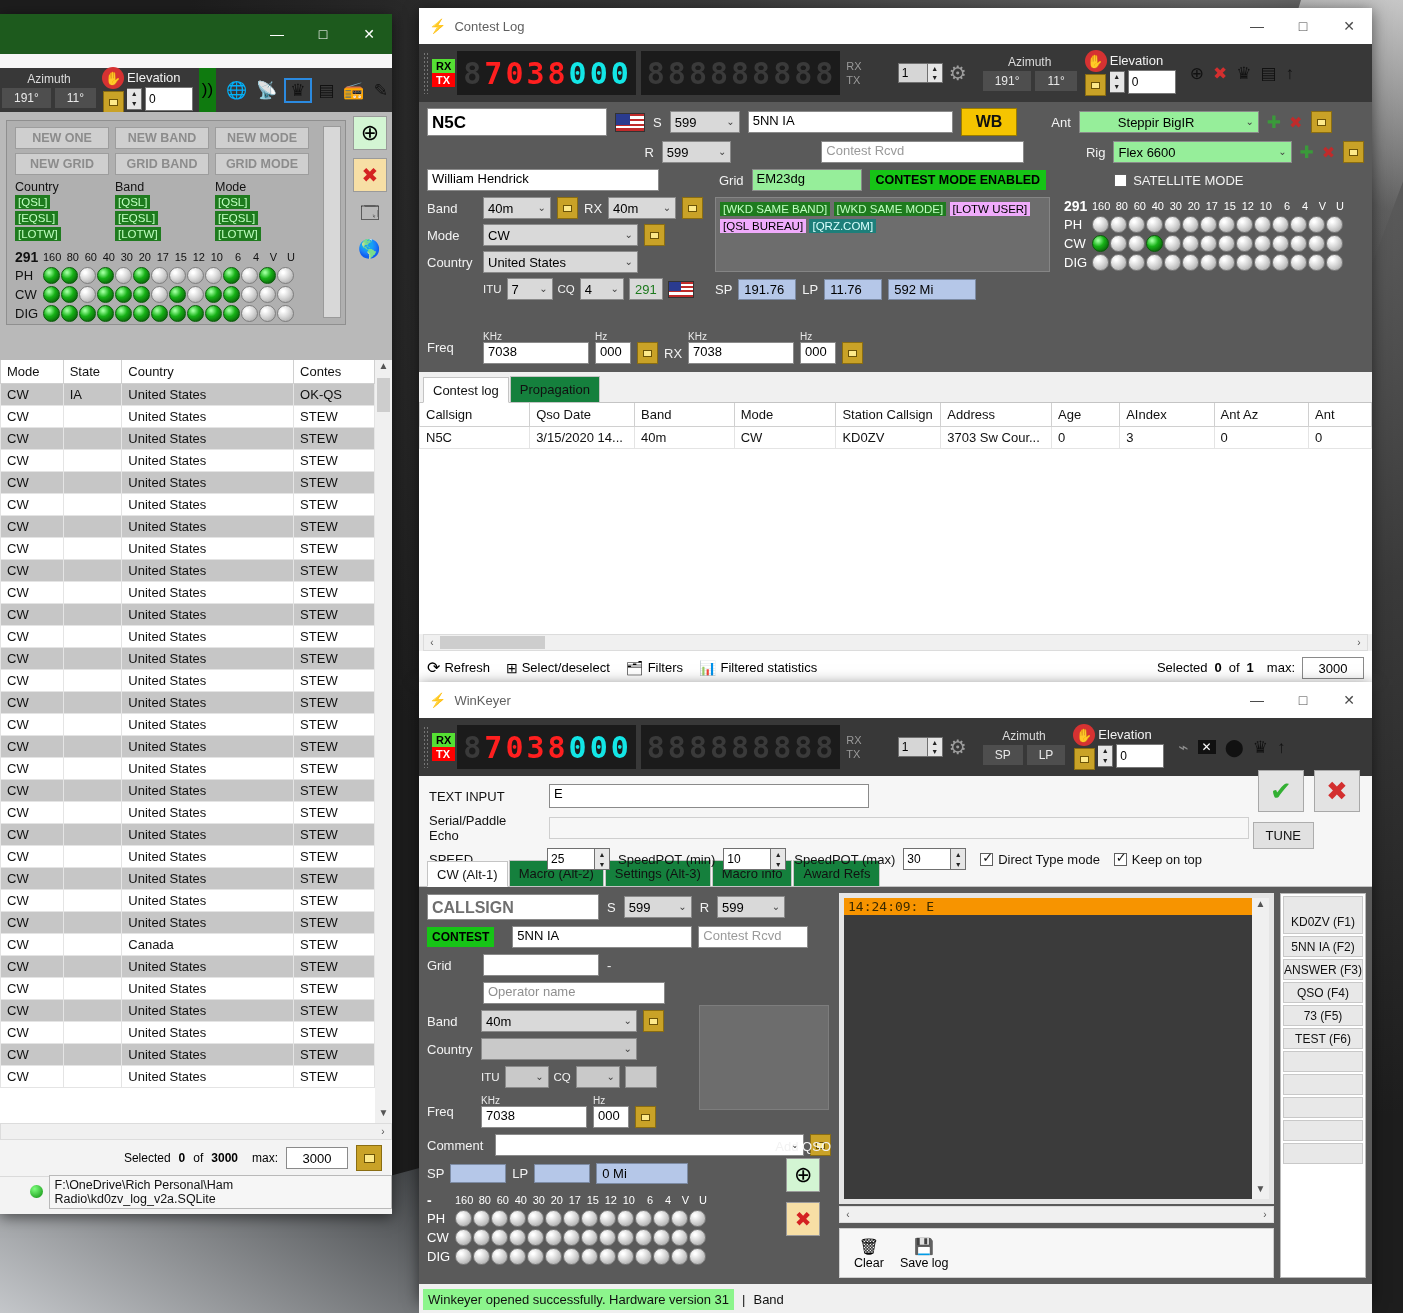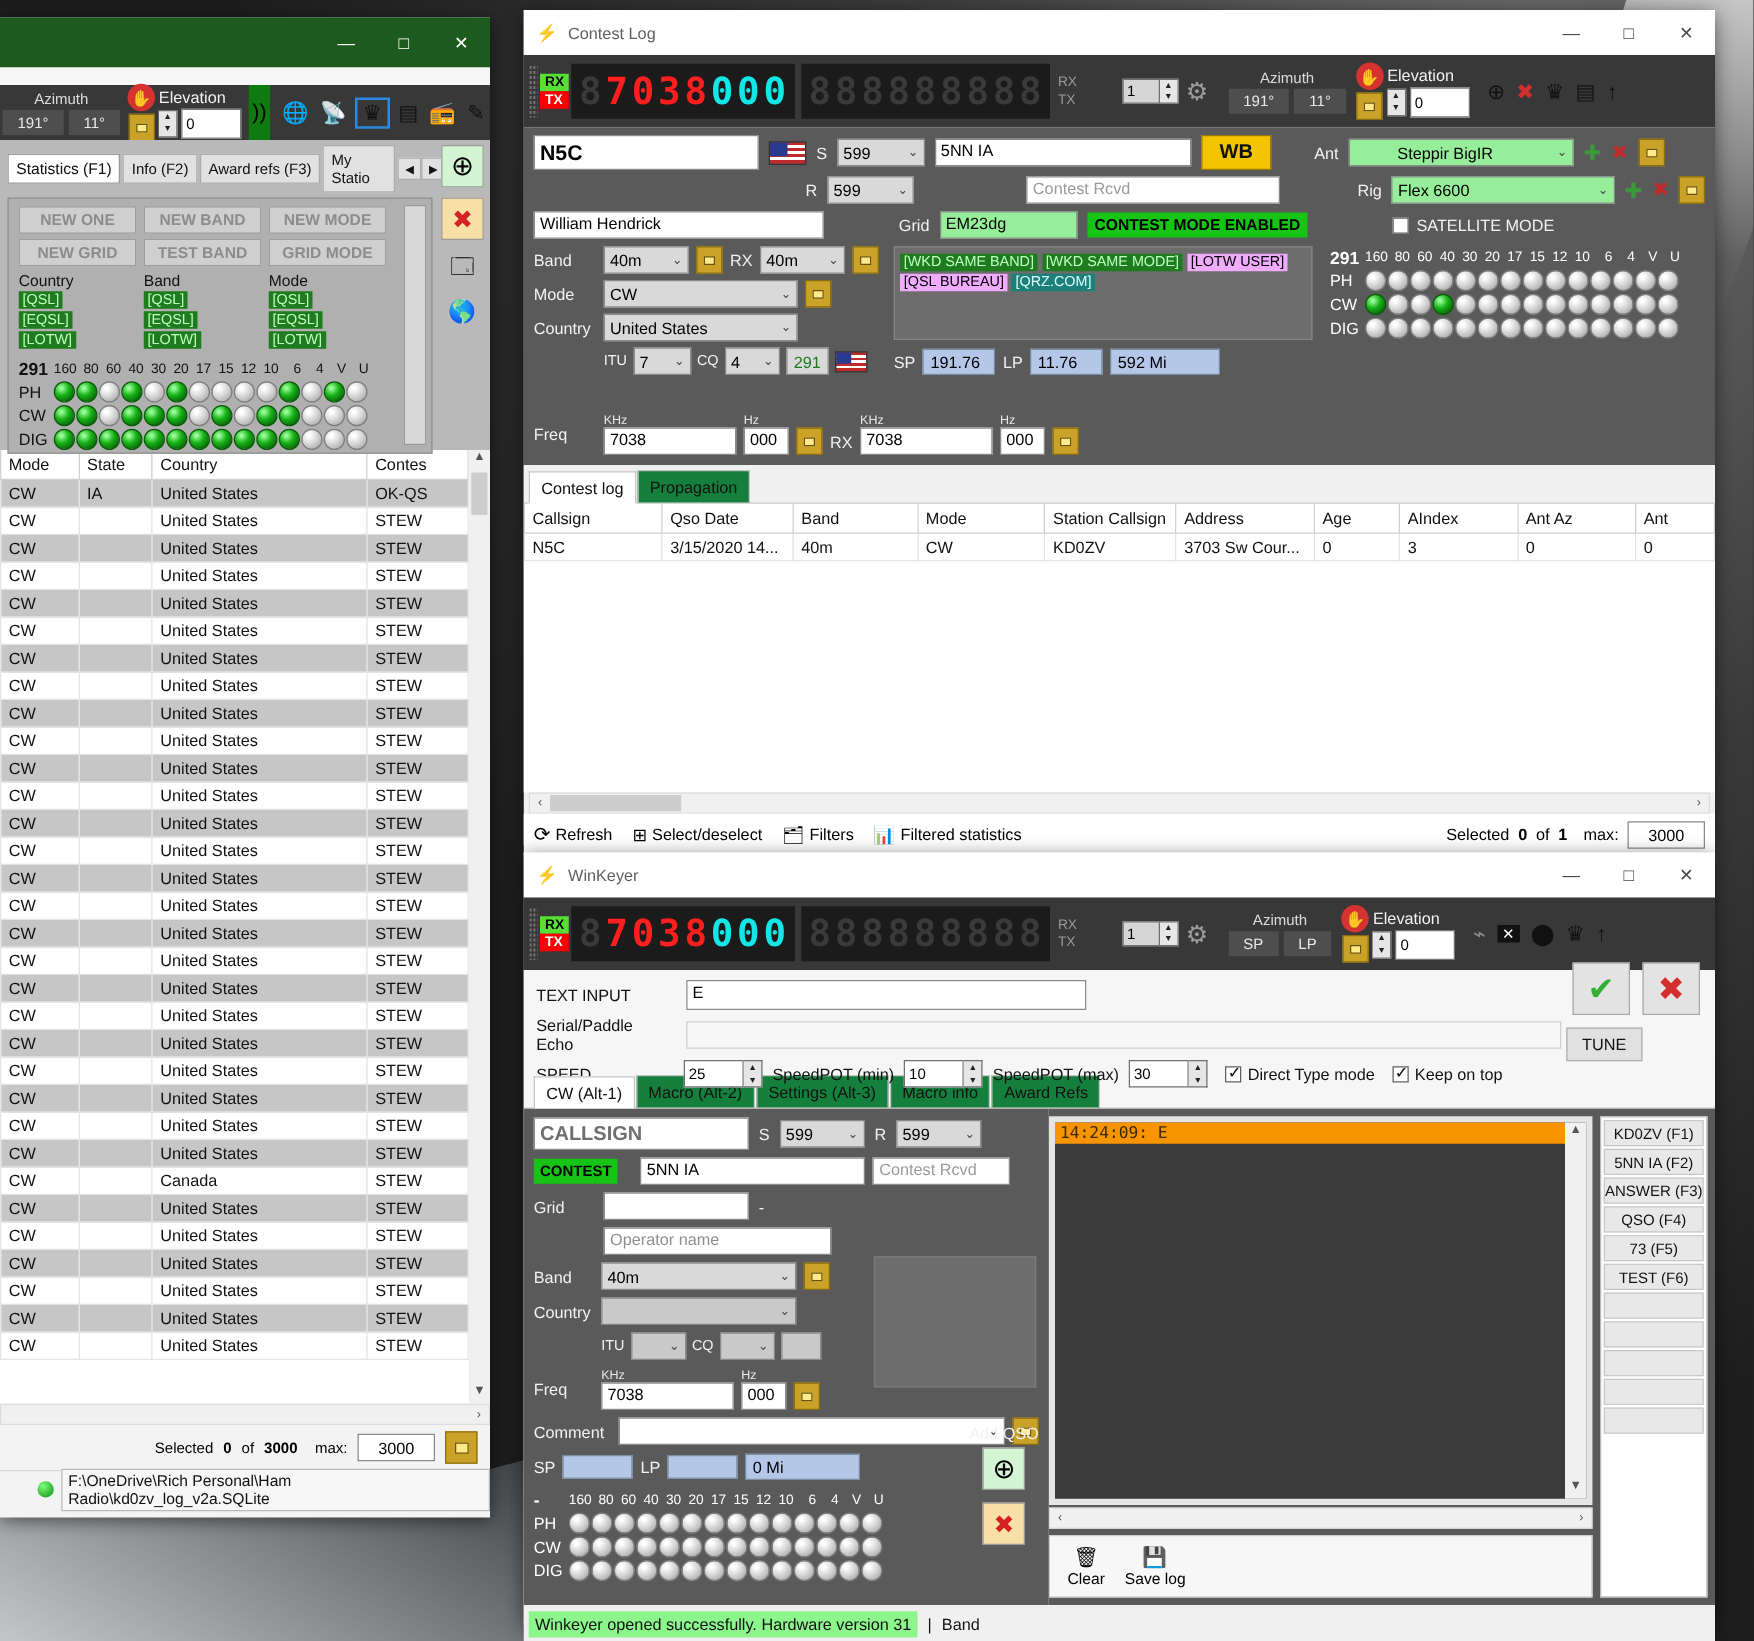--- a/index.html
+++ b/index.html
@@ -186,38 +186,28 @@
       <span>🌐</span>
       <span>📡</span>
       <span style="outline:2px solid #2b8ae0;padding:2px 4px;">♛</span>
       <span>▤</span>
       <span>📻</span>
       <span>✎</span>
     </div>
   </div>
 
   <div style="background:#b9b9b9; padding:4px 0 0 6px; height:248px; position:relative;">
-    <div style="display:flex;align-items:center;gap:2px;">
-      <div class="btn" style="background:#fff;border:1px solid #9a9a9a;font-size:12.5px;padding:4px 6px;">Statistics (F1)</div>
-      <div class="btn" style="padding:4px 6px;">Info (F2)</div>
-      <div class="btn" style="padding:4px 6px;">Award refs (F3)</div>
-      <div class="btn" style="padding:4px 6px;overflow:hidden;width:58px;">My Statio</div>
-      <div style="display:flex;">
-        <div class="btn" style="padding:3px 5px;font-size:9px;">◀</div>
-        <div class="btn" style="padding:3px 5px;font-size:9px;">▶</div>
-      </div>
-    </div>
 
     <div style="background:#b0b0b0;border:1px solid #8f8f8f;margin-top:4px;width:340px;height:205px;padding:6px 8px;position:relative;">
       <div style="display:grid;grid-template-columns:repeat(3,94px);gap:4px 6px;">
         <div class="statbtn">NEW ONE</div>
         <div class="statbtn">NEW BAND</div>
         <div class="statbtn">NEW MODE</div>
         <div class="statbtn">NEW GRID</div>
-        <div class="statbtn">TEST BAND</div>
+        <div class="statbtn">GRID BAND</div>
         <div class="statbtn">GRID MODE</div>
       </div>
 
       <div style="display:grid;grid-template-columns:repeat(3,94px);gap:0 6px;margin-top:5px;">
         <div>
           <div style="font-size:12.5px;color:#111;">Country</div>
           <div class="tag tg-green" style="display:inline-block;margin:1px 0;">[QSL]</div><br>
           <div class="tag tg-green" style="display:inline-block;margin:1px 0;">[EQSL]</div><br>
           <div class="tag tg-green" style="display:inline-block;margin:1px 0;">[LOTW]</div>
         </div>
@@ -1302,21 +1292,21 @@
         </div>
         <div style="text-align:center;">
           <div style="font-size:16px;">💾</div>
           <div style="font-size:12.5px;">Save log</div>
         </div>
       </div>
     </div>
 
     <div style="width:92px;background:#5a5a5a;padding:6px 6px 6px 0;">
       <div id="wkmacros" style="background:#fff;border:1px solid #b9b9b9;height:100%;padding:2px;">
-          <div style="background: rgb(232, 232, 232); border: 1px solid rgb(200, 200, 200); margin-bottom: 2px; font-size: 12px; text-align: center; padding: 3px 0px; color: rgb(17, 17, 17); height: 21px; overflow: hidden; white-space: nowrap;">KD0ZV (F1)</div>
+          <div style="background: rgb(232, 232, 232); border: 1px solid rgb(200, 200, 200); margin-bottom: 2px; font-size: 12px; text-align: center; padding: 18px 0px; color: rgb(17, 17, 17); height: 21px; overflow: hidden; white-space: nowrap;">KD0ZV (F1)</div>
           <div style="background: rgb(232, 232, 232); border: 1px solid rgb(200, 200, 200); margin-bottom: 2px; font-size: 12px; text-align: center; padding: 3px 0px; color: rgb(17, 17, 17); height: 21px; overflow: hidden; white-space: nowrap;">5NN IA (F2)</div>
           <div style="background: rgb(232, 232, 232); border: 1px solid rgb(200, 200, 200); margin-bottom: 2px; font-size: 12px; text-align: center; padding: 3px 0px; color: rgb(17, 17, 17); height: 21px; overflow: hidden; white-space: nowrap;">ANSWER (F3)</div>
           <div style="background: rgb(232, 232, 232); border: 1px solid rgb(200, 200, 200); margin-bottom: 2px; font-size: 12px; text-align: center; padding: 3px 0px; color: rgb(17, 17, 17); height: 21px; overflow: hidden; white-space: nowrap;">QSO (F4)</div>
           <div style="background: rgb(232, 232, 232); border: 1px solid rgb(200, 200, 200); margin-bottom: 2px; font-size: 12px; text-align: center; padding: 3px 0px; color: rgb(17, 17, 17); height: 21px; overflow: hidden; white-space: nowrap;">73 (F5)</div>
           <div style="background: rgb(232, 232, 232); border: 1px solid rgb(200, 200, 200); margin-bottom: 2px; font-size: 12px; text-align: center; padding: 3px 0px; color: rgb(17, 17, 17); height: 21px; overflow: hidden; white-space: nowrap;">TEST (F6)</div>
           <div style="background: rgb(232, 232, 232); border: 1px solid rgb(200, 200, 200); margin-bottom: 2px; font-size: 12px; text-align: center; padding: 3px 0px; color: rgb(17, 17, 17); height: 21px; overflow: hidden; white-space: nowrap;"></div>
           <div style="background: rgb(232, 232, 232); border: 1px solid rgb(200, 200, 200); margin-bottom: 2px; font-size: 12px; text-align: center; padding: 3px 0px; color: rgb(17, 17, 17); height: 21px; overflow: hidden; white-space: nowrap;"></div>
           <div style="background: rgb(232, 232, 232); border: 1px solid rgb(200, 200, 200); margin-bottom: 2px; font-size: 12px; text-align: center; padding: 3px 0px; color: rgb(17, 17, 17); height: 21px; overflow: hidden; white-space: nowrap;"></div>
           <div style="background: rgb(232, 232, 232); border: 1px solid rgb(200, 200, 200); margin-bottom: 2px; font-size: 12px; text-align: center; padding: 3px 0px; color: rgb(17, 17, 17); height: 21px; overflow: hidden; white-space: nowrap;"></div>
           <div style="background: rgb(232, 232, 232); border: 1px solid rgb(200, 200, 200); margin-bottom: 2px; font-size: 12px; text-align: center; padding: 3px 0px; color: rgb(17, 17, 17); height: 21px; overflow: hidden; white-space: nowrap;"></div>

